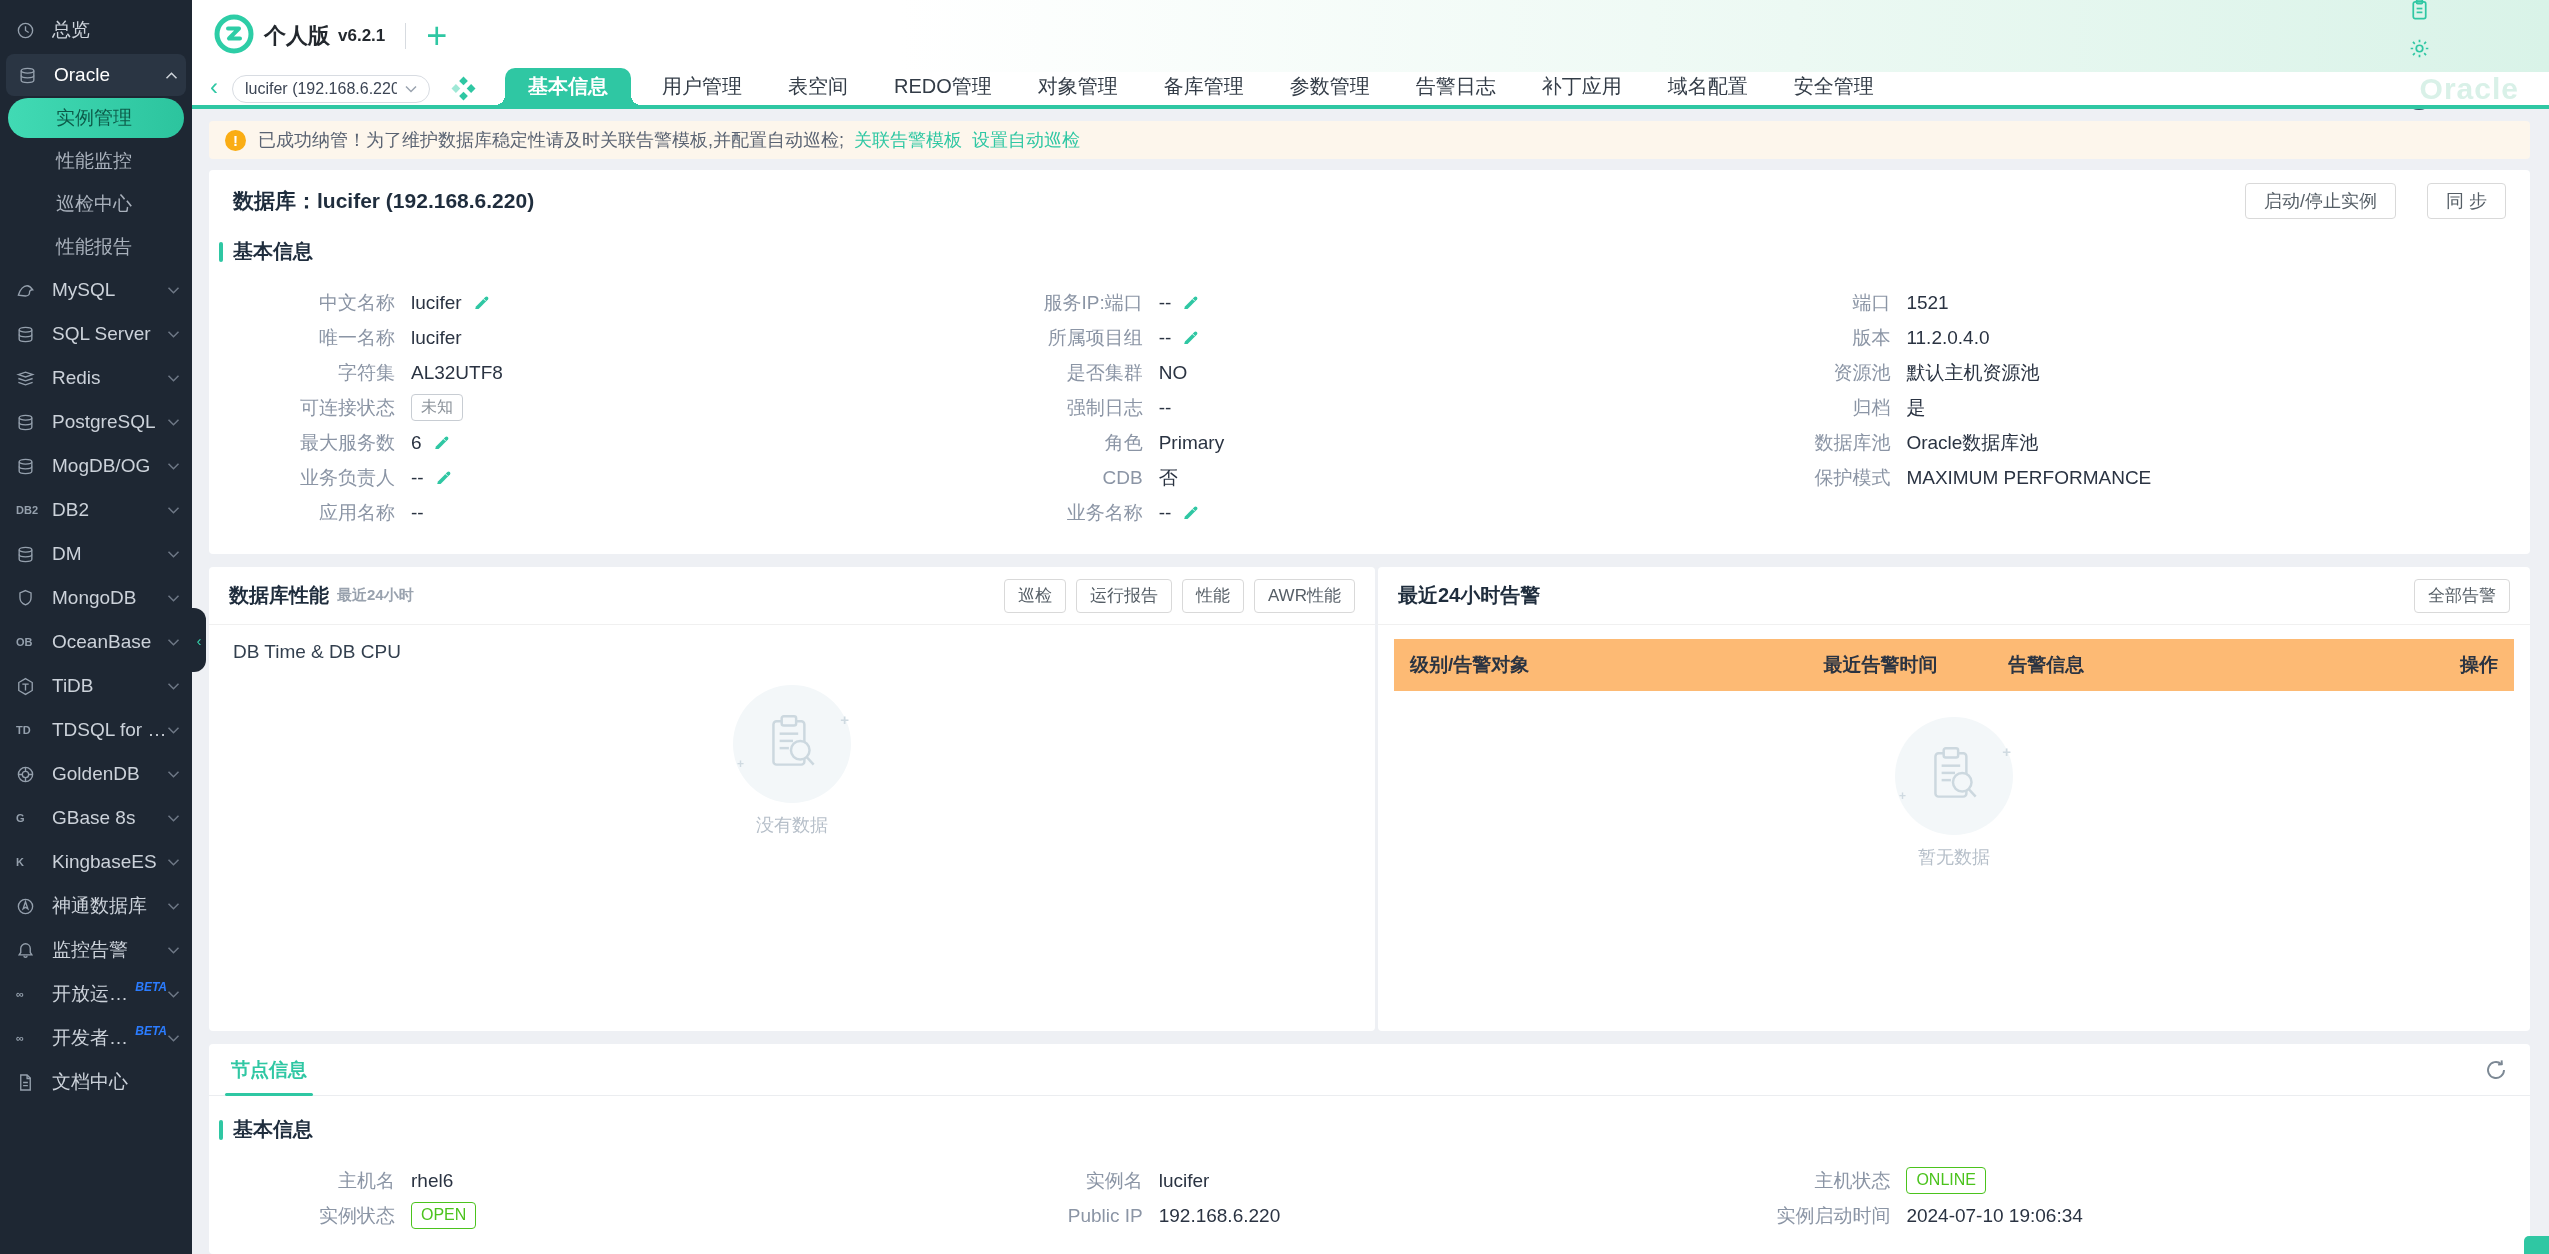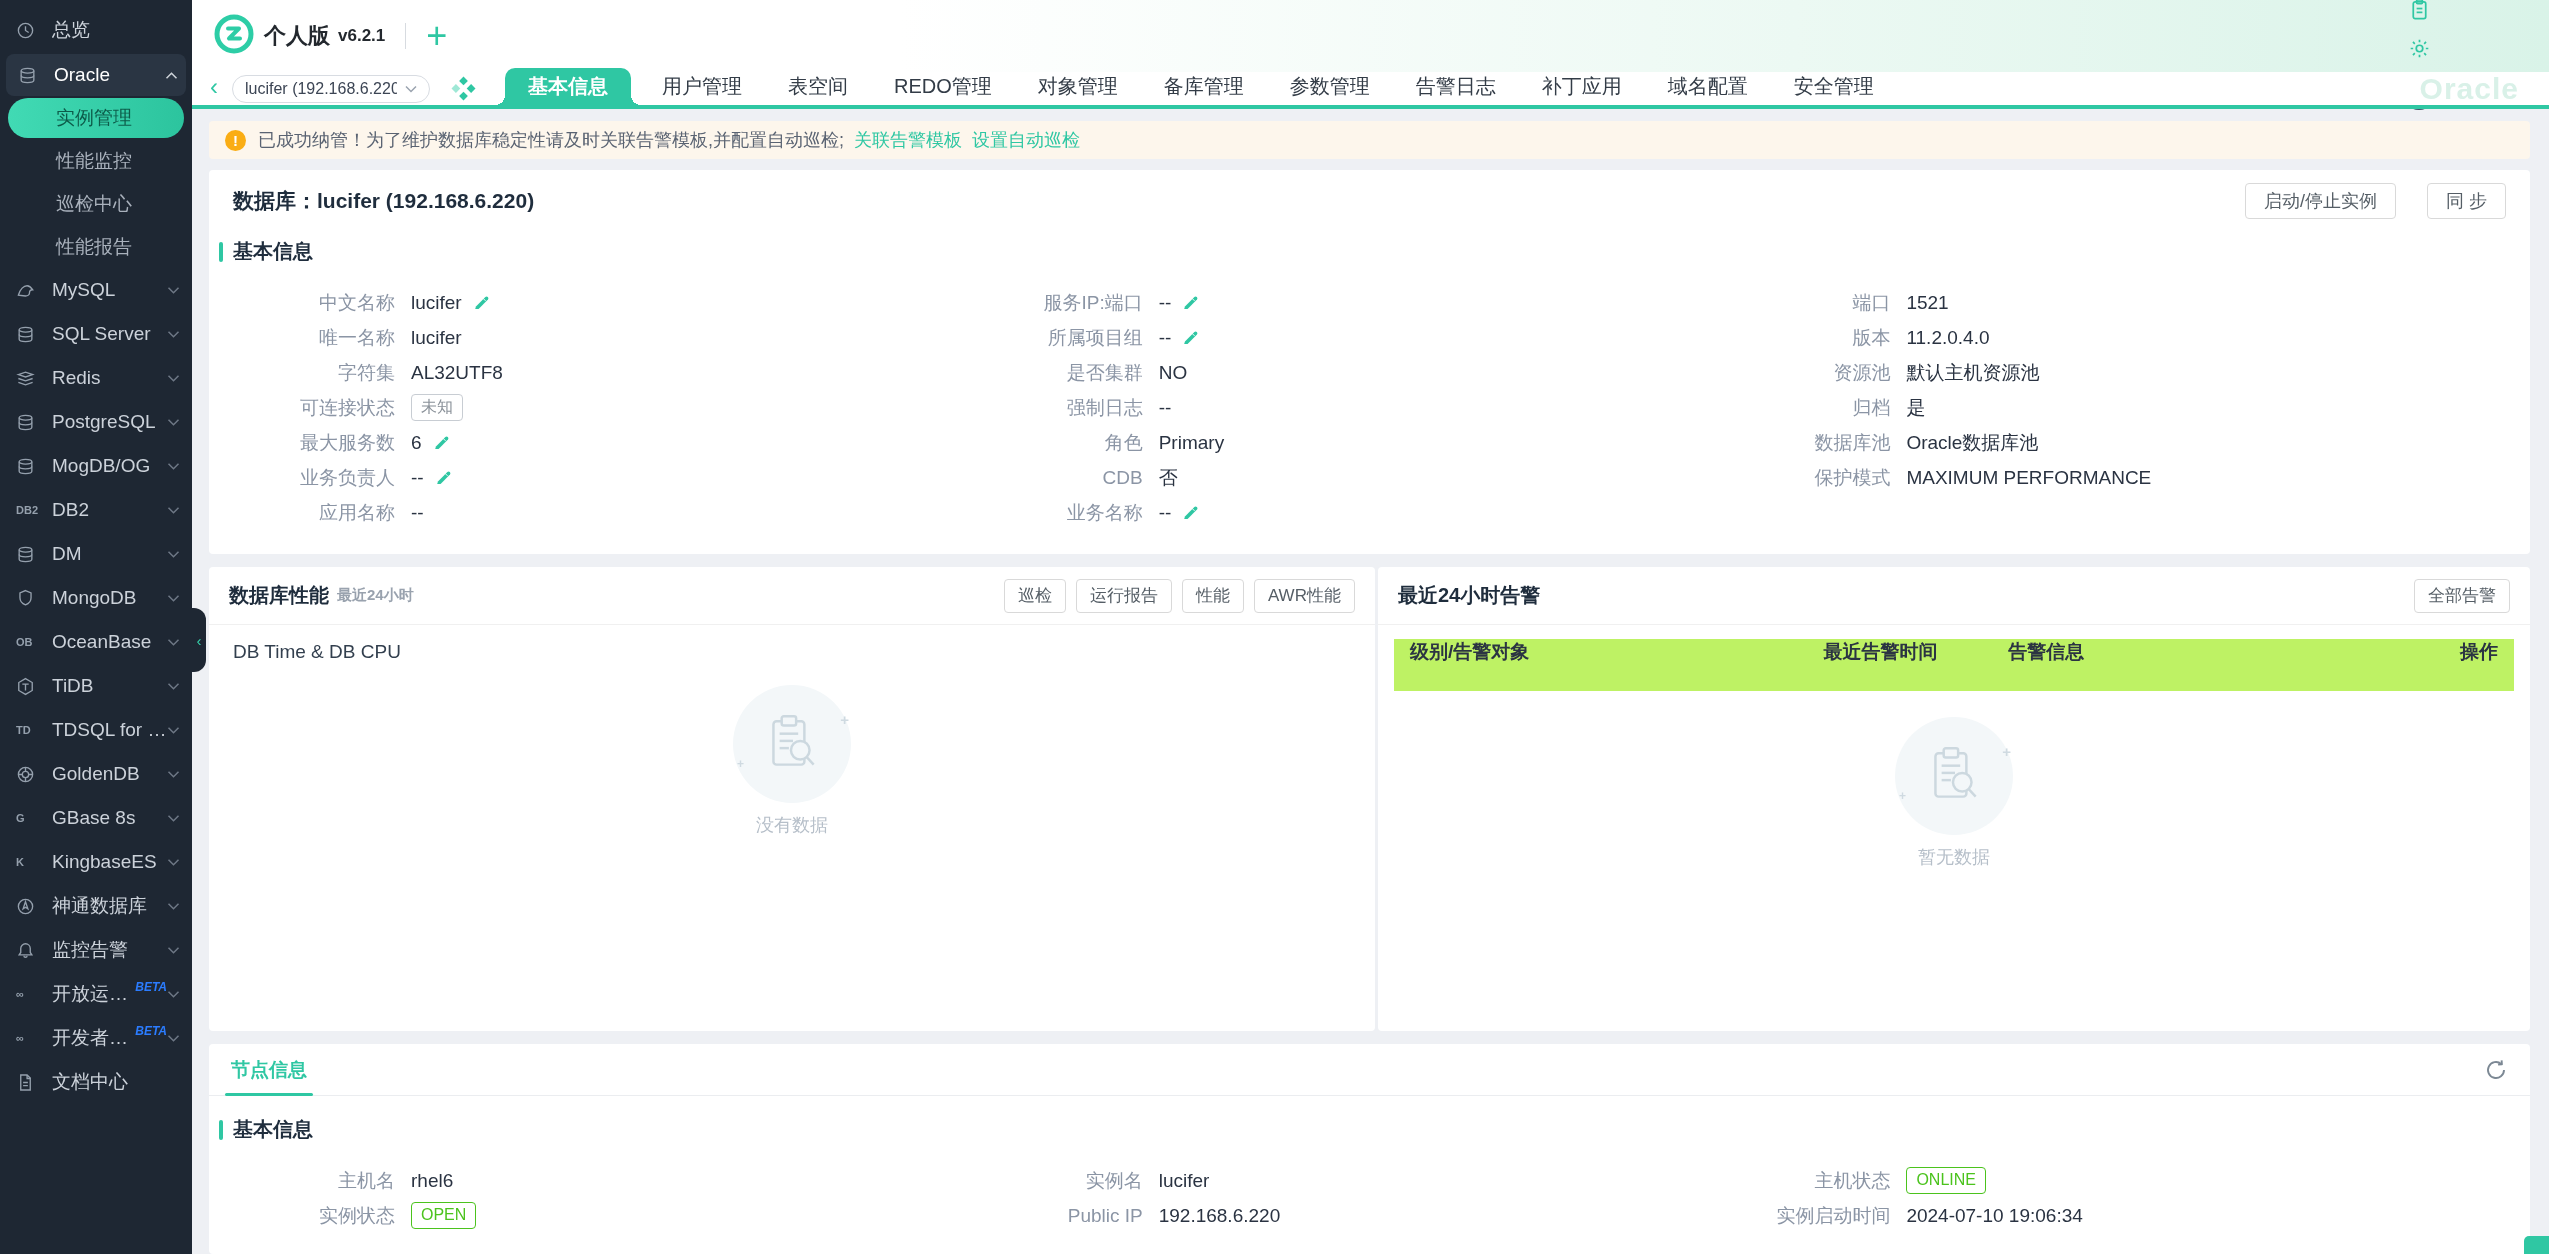--- a/index.html
+++ b/index.html
@@ -96,21 +96,21 @@
   .chart-label{font-size:19px;color:#323f4e;}
   .empty{display:flex;flex-direction:column;align-items:center;}
   .empty.chart{margin-top:22px;}
   .empty.alarm-e{margin-top:26px;}
   .empty-circle{width:118px;height:118px;border-radius:50%;background:#f3f7f9;display:flex;align-items:center;
     justify-content:center;position:relative;}
   .spark{position:absolute;color:#cfdae1;font-size:15px;font-weight:bold;}
   .spark.s1{right:2px;top:26px;}
   .spark.s2{left:4px;bottom:32px;font-size:12px;}
   .empty-text{margin-top:10px;color:#b6bfc9;font-size:18px;}
-  .alarm-thead{display:flex;align-items:flex-start;background:#bef264;height:52px;margin:14px 16px 0;
+  .alarm-thead{display:flex;align-items:center;background:#fdba74;height:52px;margin:14px 16px 0;
     padding:0 16px;font-size:19px;font-weight:bold;color:#2b3442;}
   .th1{width:38%;}.th2{width:17%;}.th3{flex:1;}.th4{width:64px;text-align:right;}
 
   .card.node{margin-top:13px;flex:1;display:flex;flex-direction:column;}
   .node-head{display:flex;align-items:center;height:52px;min-height:52px;padding:0 22px;border-bottom:1px solid #ebedf0;}
   .node-tab{position:relative;height:100%;display:flex;align-items:center;font-size:19px;color:#2fc7a3;
     font-weight:bold;cursor:pointer;}
   .node-tab::after{content:"";position:absolute;left:-6px;right:-6px;bottom:-1px;height:3px;background:#2fc7a3;border-radius:2px;}
   .refresh{margin-left:auto;display:flex;cursor:pointer;}
   .node-body{padding:14px 24px 0;}

